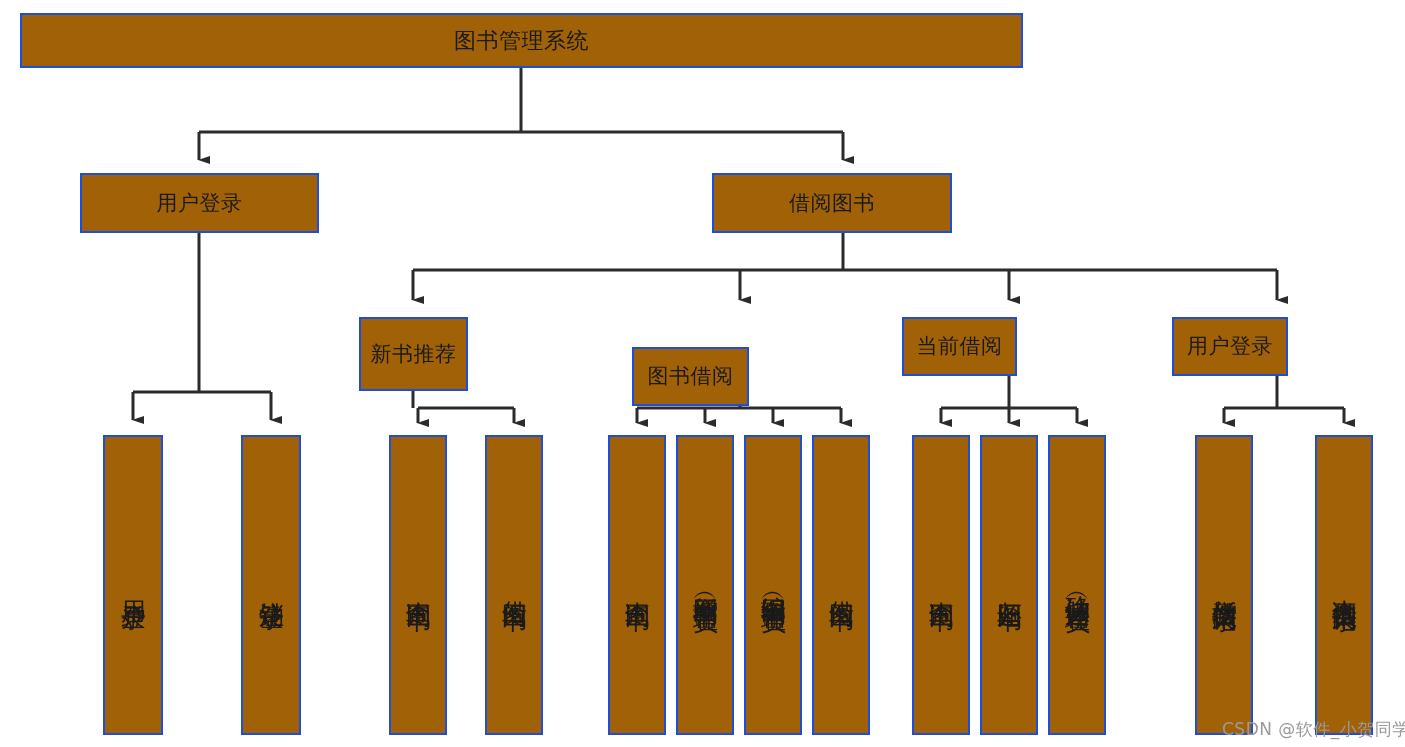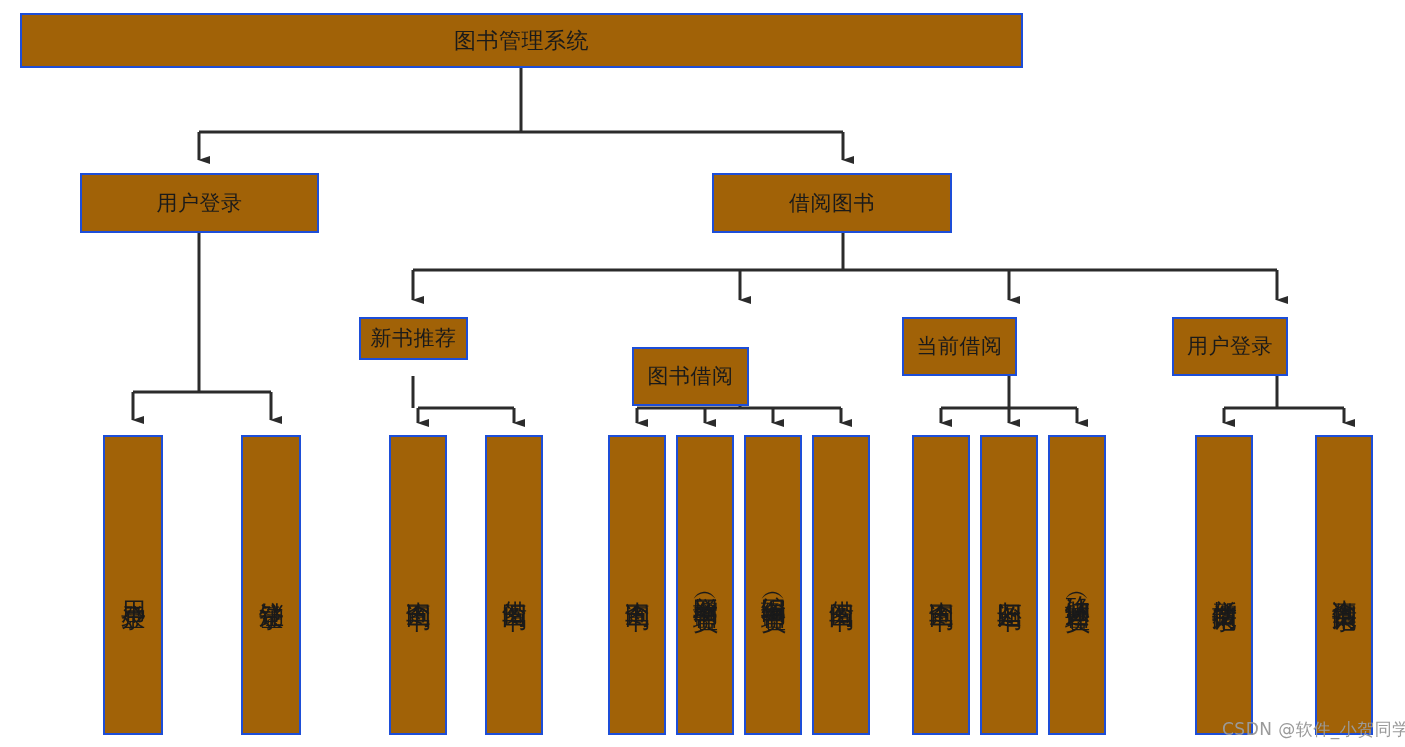--- a/index.html
+++ b/index.html
@@ -133,21 +133,21 @@
   </div>
 
   <div class="node horiz" style="left:80px; top:173px; width:239px; height:60px;">
     <span class="label">用户登录</span>
   </div>
 
   <div class="node horiz" style="left:712px; top:173px; width:240px; height:60px;">
     <span class="label">借阅图书</span>
   </div>
 
-  <div class="node horiz" style="left:359px; top:317px; width:109px; height:43px;">
+  <div class="node horiz" style="left:359px; top:317px; width:109px; height:74px;">
     <span class="label">新书推荐</span>
   </div>
 
   <div class="node horiz" style="left:632px; top:317px; width:117px; height:59px;margin-top:30px;">
     <span class="label">图书借阅</span>
   </div>
 
   <div class="node horiz" style="left:902px; top:317px; width:115px; height:59px;">
     <span class="label">当前借阅</span>
   </div>

